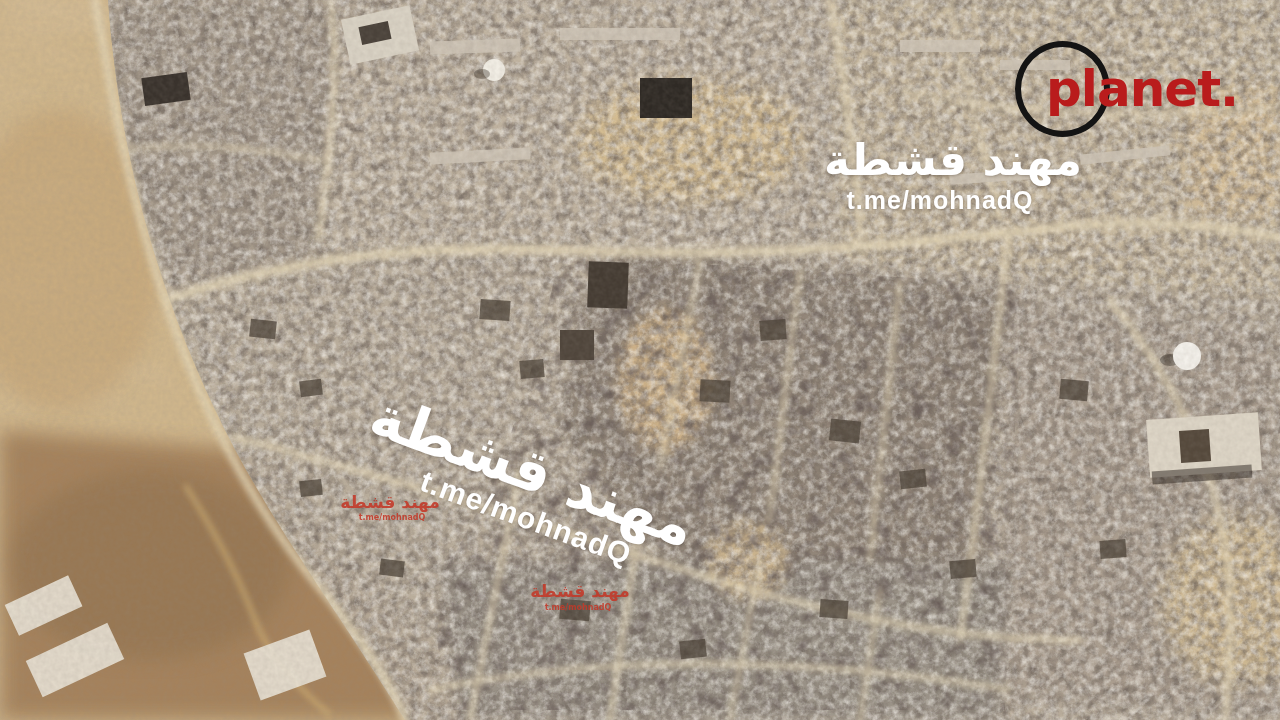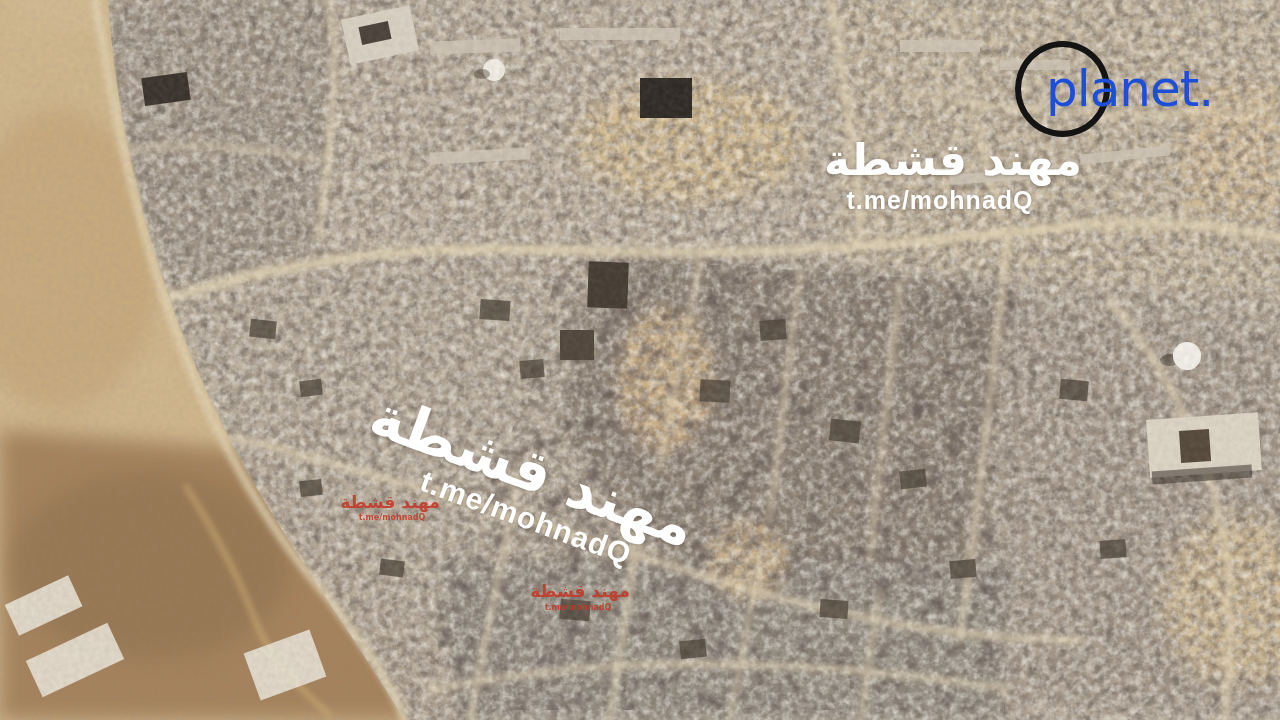--- a/index.html
+++ b/index.html
@@ -21,22 +21,22 @@
   .wm-red{color:#c23a2a;font-weight:bold;opacity:.9;text-align:center;}
   .wm-r1-ar{left:390px;top:502px;transform:translate(-50%,-50%);font-size:17px;direction:rtl;letter-spacing:2px;}
   .wm-r1-tm{left:392px;top:517px;transform:translate(-50%,-50%);font-size:8px;}
   .wm-r2-ar{left:580px;top:591px;transform:translate(-50%,-50%);font-size:17px;direction:rtl;letter-spacing:2px;}
   .wm-r2-tm{left:578px;top:607px;transform:translate(-50%,-50%);font-size:8px;}
 
   
   .logo{position:absolute;left:0;top:0;width:1280px;height:160px;pointer-events:none;}
   .logo-circle{position:absolute;left:1015px;top:41px;width:95px;height:96px;
                border:6px solid #141414;border-radius:50%;box-sizing:border-box;}
-  .logo-text{position:absolute;left:1046px;top:60px;font-size:50px;font-weight:normal;
-             color:#1d4ed8;letter-spacing:-1px;font-family:"DejaVu Sans",sans-serif;}
+  .logo-text{position:absolute;left:1046px;top:60px;font-size:50px;font-weight:bold;
+             color:#b91c1c;letter-spacing:-1px;font-family:"DejaVu Sans",sans-serif;}
 </style>
 </head>
 <body>
 
 <div class="stage">
 
   <svg width="1280" height="720" viewBox="0 0 1280 720">
     <defs>
       <filter id="blur3">
           <feGaussianBlur stdDeviation="3"></feGaussianBlur>

